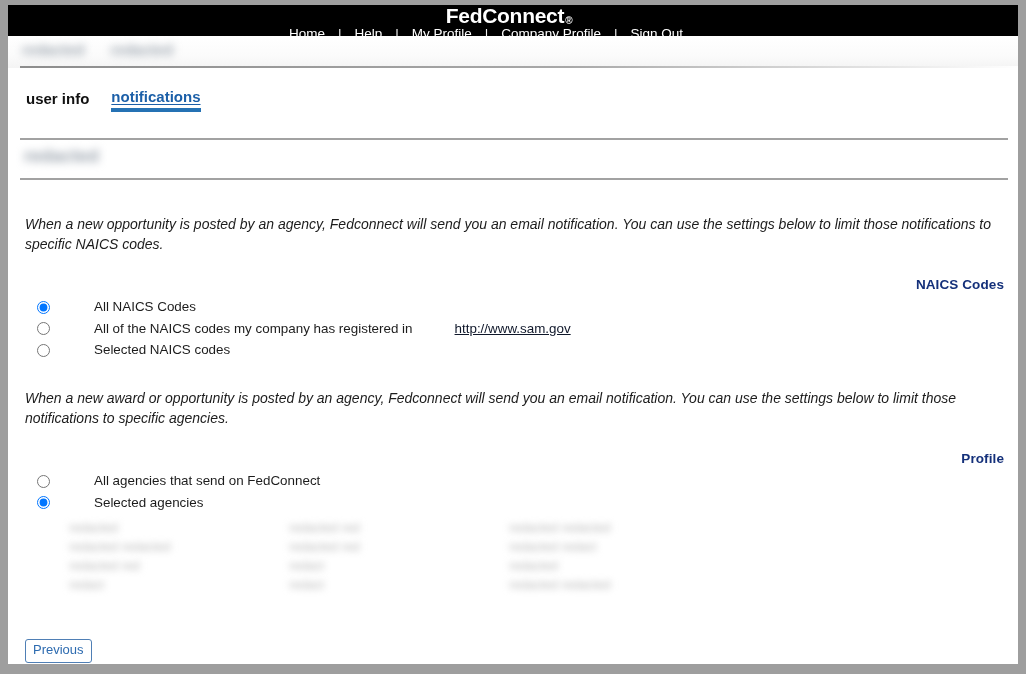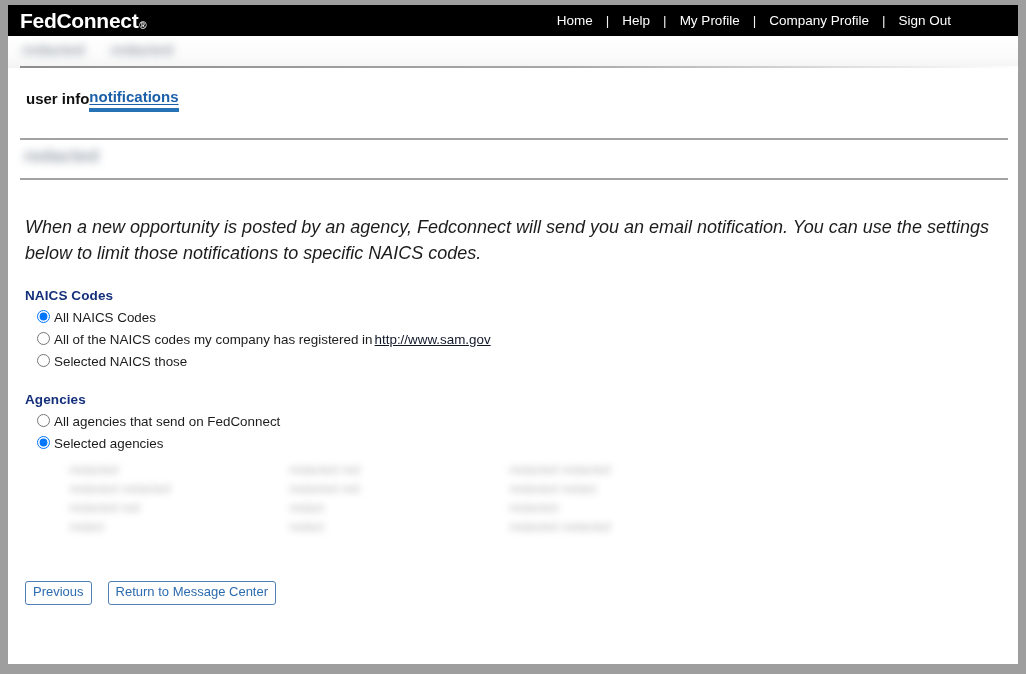--- a/index.html
+++ b/index.html
@@ -35,22 +35,23 @@
     overflow: hidden;
   }
 
   
   .topbar {
     height: 31px;
     background: #000000;
     display: flex;
     align-items: center;
     justify-content: space-between;
-    padding: 0 8px 0 12px;
+    padding: 0 20px 0 12px;
     box-sizing: border-box;
+    flex-direction: column;
   }
   .brand {
     color: #ffffff;
     font-size: 21px;
     font-weight: bold;
     letter-spacing: -0.3px;
     display: flex;
     align-items: baseline;
     line-height: 1;
   }
@@ -111,20 +112,21 @@
     align-items: center;
     gap: 26px;
     font-size: 15px;
     font-weight: bold;
   }
 
   
   .tabs {
     display: flex;
     align-items: flex-end;
+    gap: 22px;
     padding: 20px 0 0 18px;
     height: 44px;
     box-sizing: border-box;
   }
   .tab {
     font-size: 15px;
     font-weight: bold;
     cursor: pointer;
     padding-bottom: 5px;
     line-height: 1.1;
@@ -161,45 +163,47 @@
     top: 8px;
     font-size: 18px;
     font-weight: bold;
   }
 
   
   .content {
     padding: 0 14px 0 17px;
   }
   .intro {
-    font-size: 18px;
+    font-size: 14px;
     font-style: italic;
     color: #1c1c1c;
     line-height: 1.42;
     margin: 19px 0 0 0;
     max-width: 985px;
   }
   .section-head {
     color: #14307a;
     font-weight: bold;
     font-size: 13.5px;
     margin: 22px 0 7px 0;
     letter-spacing: 0.1px;
+    text-align: right;
   }
   .radio-list {
     margin: 0;
     padding: 0;
   }
   .radio-row {
     display: flex;
-    align-items: flex-start;
+    align-items: center;
     margin: 0 0 5px 0;
     font-size: 13.4px;
     color: #1c1c1c;
     line-height: 1.25;
+    gap: 40px;
   }
   .radio-row input[type="radio"] {
     margin: 0 4px 0 12px;
     width: 13px;
     height: 13px;
     flex: 0 0 auto;
     cursor: pointer;
   }
   .radio-row label { cursor: pointer; }
   .samlink {
@@ -307,26 +311,27 @@
           <input type="radio" name="naics" id="naics-all" checked="" style="">
           <label for="naics-all">All NAICS Codes</label>
         </div>
         <div class="radio-row">
           <input type="radio" name="naics" id="naics-registered" style="">
           <label for="naics-registered">All of the NAICS codes my company has registered in</label>
           <a class="samlink" href="#">http://www.sam.gov</a>
         </div>
         <div class="radio-row">
           <input type="radio" name="naics" id="naics-selected" style="">
-          <label for="naics-selected">Selected NAICS those</label>
-        </div>
-      </div>
-
-
-      <div class="section-head">Agencies</div>
+          <label for="naics-selected">Selected NAICS codes</label>
+        </div>
+      </div>
+
+      <p class="intro" style="margin-top:30px;">When a new award or opportunity is posted by an agency, Fedconnect will send you an email notification. You can use the settings below to limit those notifications to specific agencies.</p>
+
+      <div class="section-head">Profile</div>
 
       <div class="radio-list">
         <div class="radio-row">
           <input type="radio" name="agencies" id="ag-all" style="">
           <label for="ag-all">All agencies that send on FedConnect</label>
         </div>
         <div class="radio-row">
           <input type="radio" name="agencies" id="ag-selected" checked="" style="">
           <label for="ag-selected">Selected agencies</label>
         </div>
@@ -351,17 +356,16 @@
             <div class="agency-item" style="width:130px;">redacted redact</div>
             <div class="agency-item" style="width:74px;">redacted</div>
             <div class="agency-item" style="width:152px;">redacted redacted</div>
           </div>
         </div>
       </div>
     </div>
 
     <div class="btn-row">
       <button class="btn">Previous</button>
-      <button class="btn">Return to Message Center</button>
     </div>
 
   </div>
 </div>
 
 </body></html>

